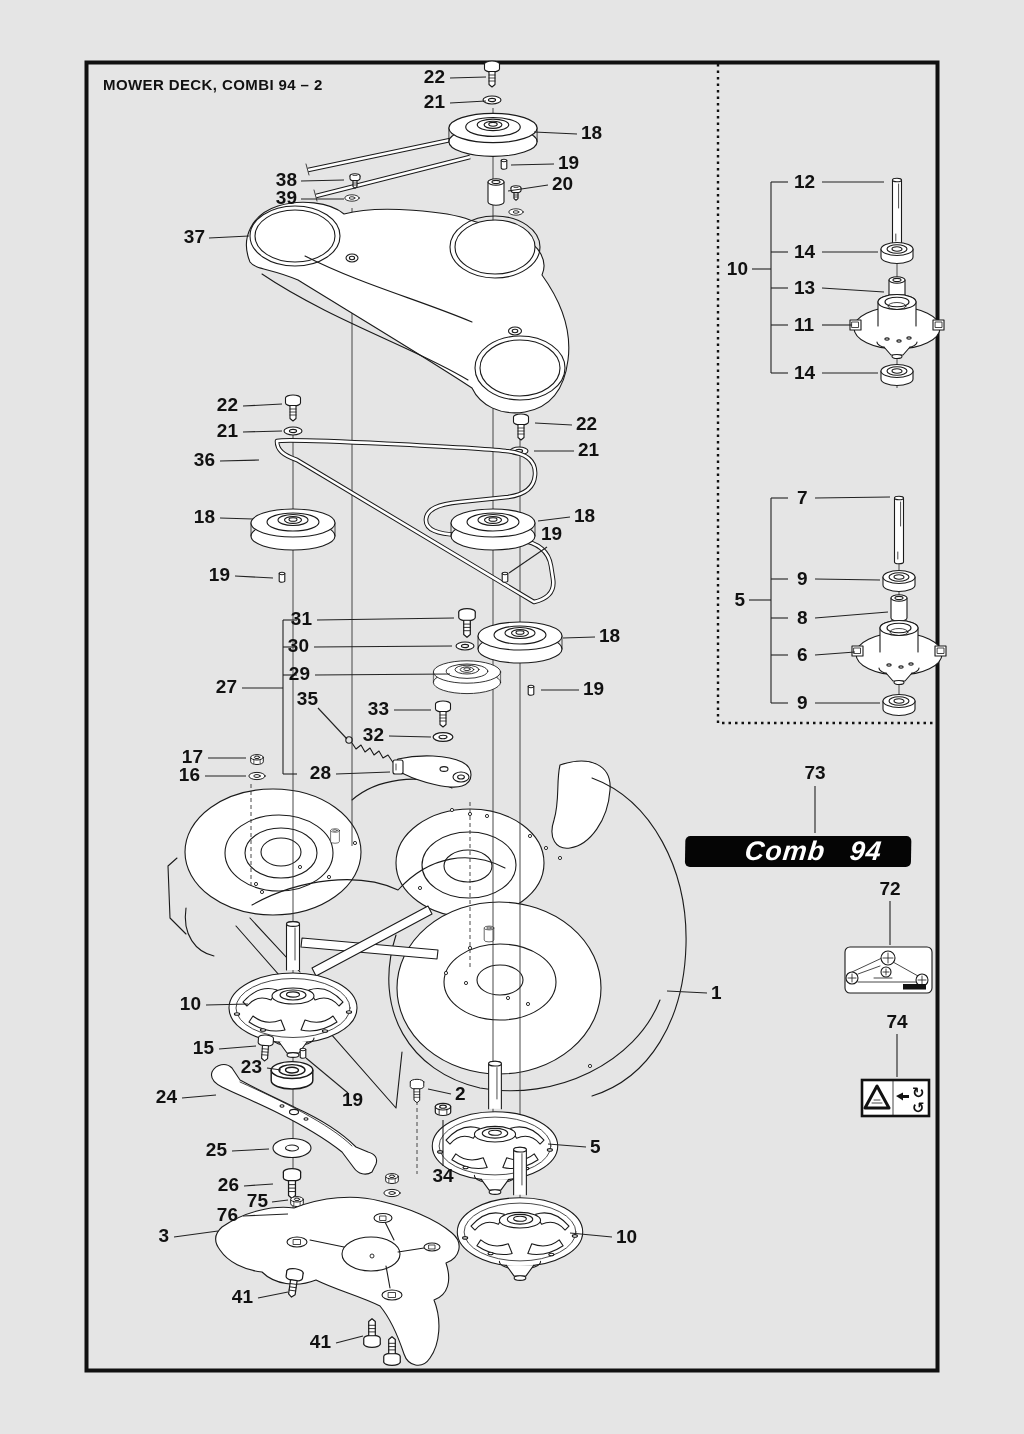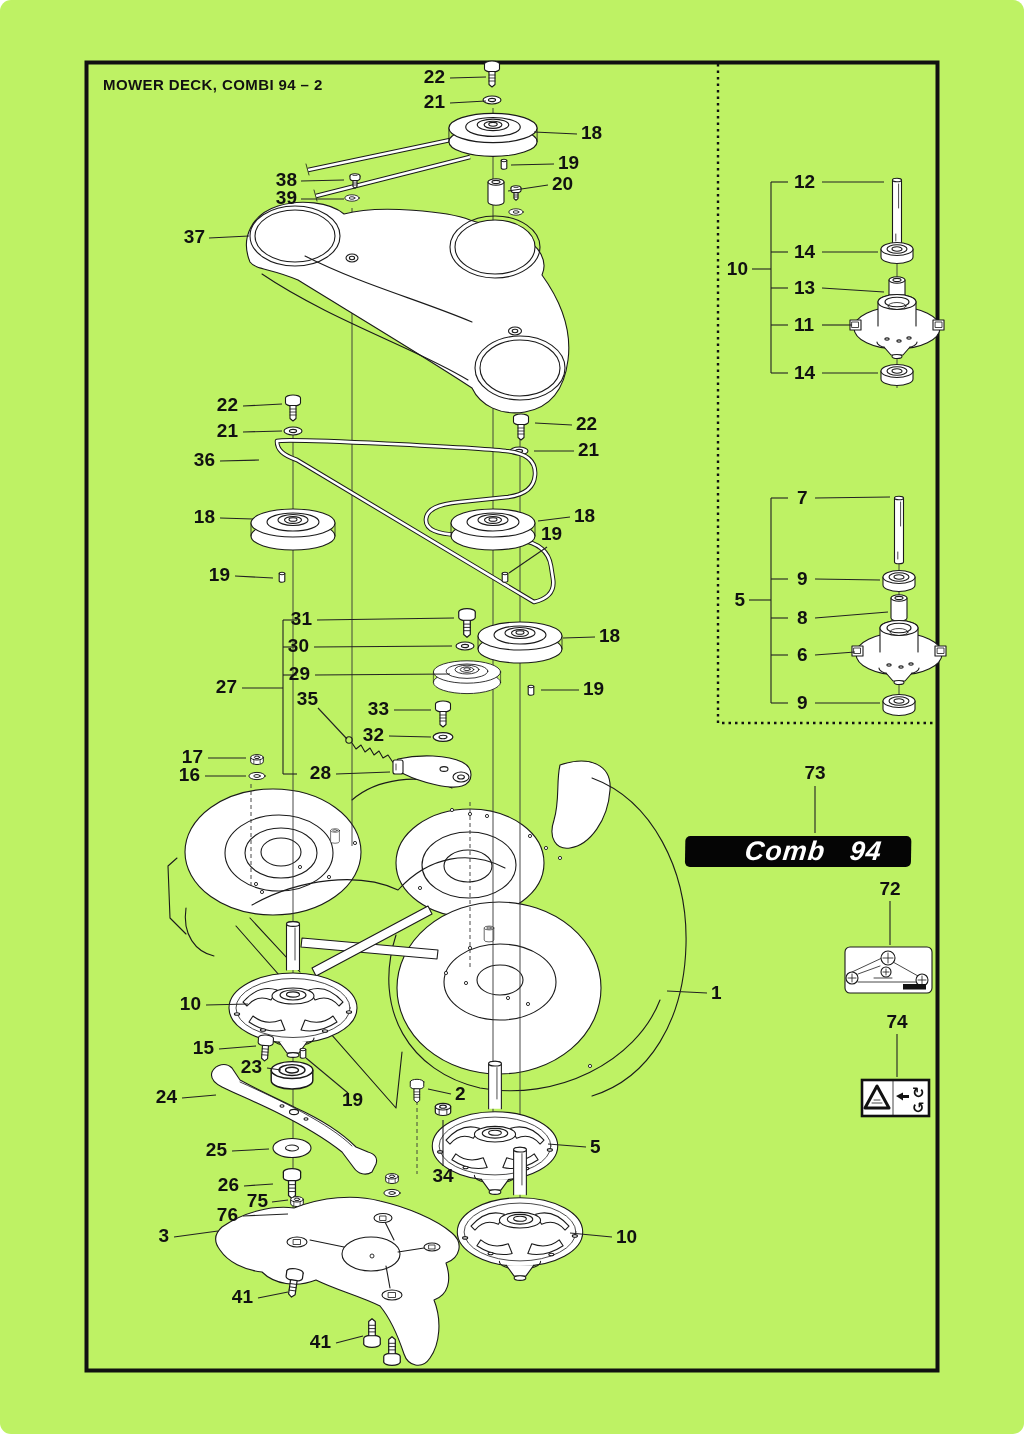--- a/index.html
+++ b/index.html
@@ -1,16 +1,16 @@
 <!DOCTYPE html>
 <html><head>
 <meta charset="utf-8">
 <style>
   html,body{margin:0;padding:0;background:#ffffff;}
-  .stage{width:1024px;height:1434px;position:relative;background:#bef264;font-family:"Liberation Sans",sans-serif;border-radius:11px;}
+  .stage{width:1024px;height:1434px;position:relative;background:#e5e5e5;font-family:"Liberation Sans",sans-serif;}
   svg{display:block}
   .p{fill:#ffffff;stroke:#1a1a1a;stroke-width:1.1;stroke-linejoin:round;stroke-linecap:round;}
   .nf{fill:none;}
   .thin{stroke-width:0.8;}
   .dot{fill:#ffffff;stroke:#1a1a1a;stroke-width:0.9;}
   .lbl{font-family:"Liberation Sans",sans-serif;font-weight:bold;font-size:19px;fill:#111;}
   .title{font-family:"Liberation Sans",sans-serif;font-weight:bold;font-size:15px;letter-spacing:.4px;fill:#111;}
   .leader{fill:none;stroke:#222;stroke-width:1.1;}
   .axis{fill:none;stroke:#333;stroke-width:0.9;}
   .dashed{stroke-dasharray:4 3;}

